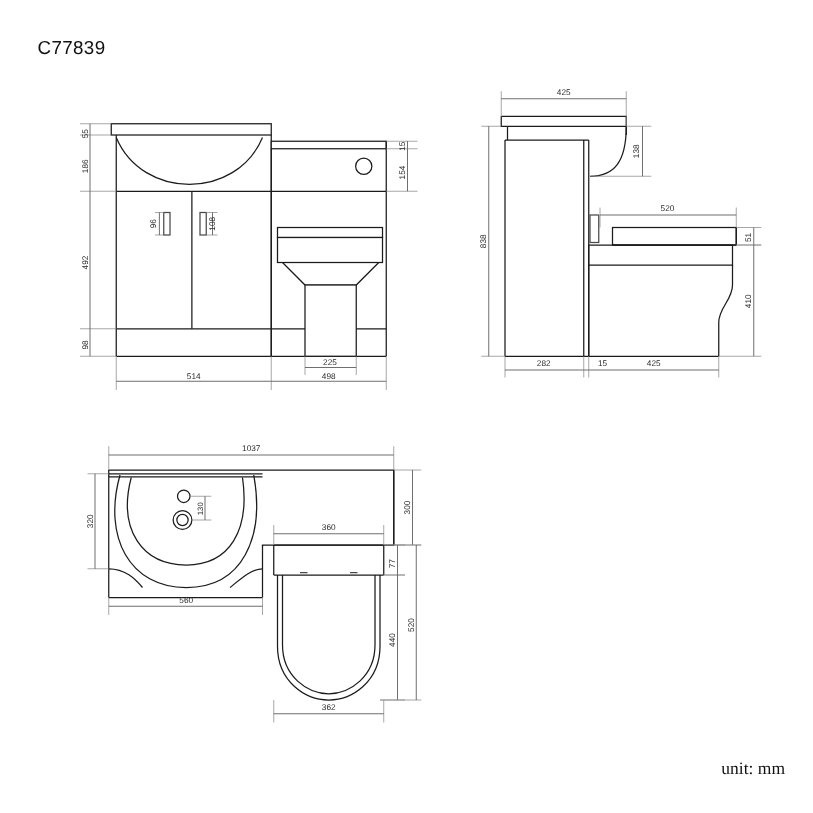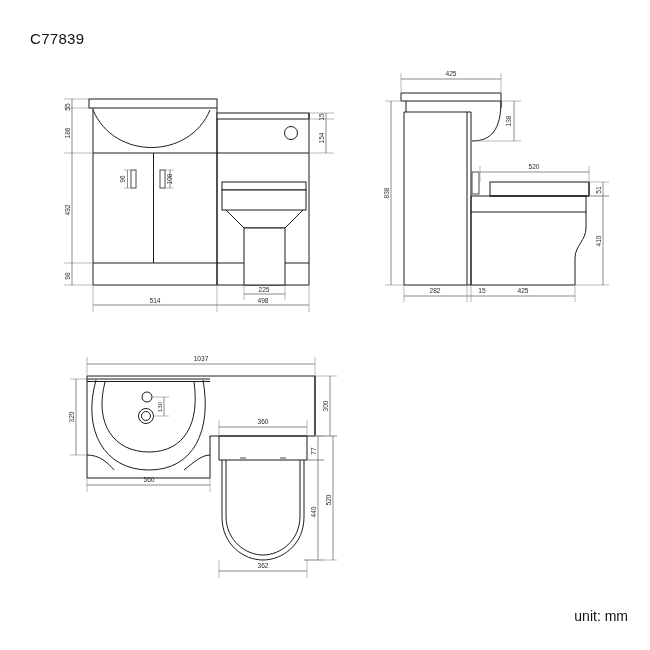--- a/index.html
+++ b/index.html
@@ -12,21 +12,21 @@
     overflow:hidden;
   }
   .page{position:absolute;left:4px;top:0;width:650px;height:650px;}
   .title{
     position:absolute;left:26px;top:30px;
     font-size:15px;letter-spacing:.3px;color:#111;
     font-family:"Liberation Sans", sans-serif;
   }
   .unit{
     position:absolute;right:26px;top:608px;
-    font-size:14px;color:#111;
+    font-size:14px;color:#111;font-family:Liberation Serif, serif;
   }
   svg{position:absolute;left:0;top:0;}
   .ln{stroke:#1b1b1b;stroke-width:1;fill:none;}
   .lnh{stroke:#4a4a4a;stroke-width:1;fill:none;}
   .dim{stroke:#5a5a5a;stroke-width:.7;fill:none;}
   .ext{stroke:#8a8a8a;stroke-width:.6;fill:none;}
   .fillw{fill:#ffffff;}
   text.d{
     font-family:"Liberation Sans", sans-serif;
     font-size:6.6px;fill:#2b2b2b;

